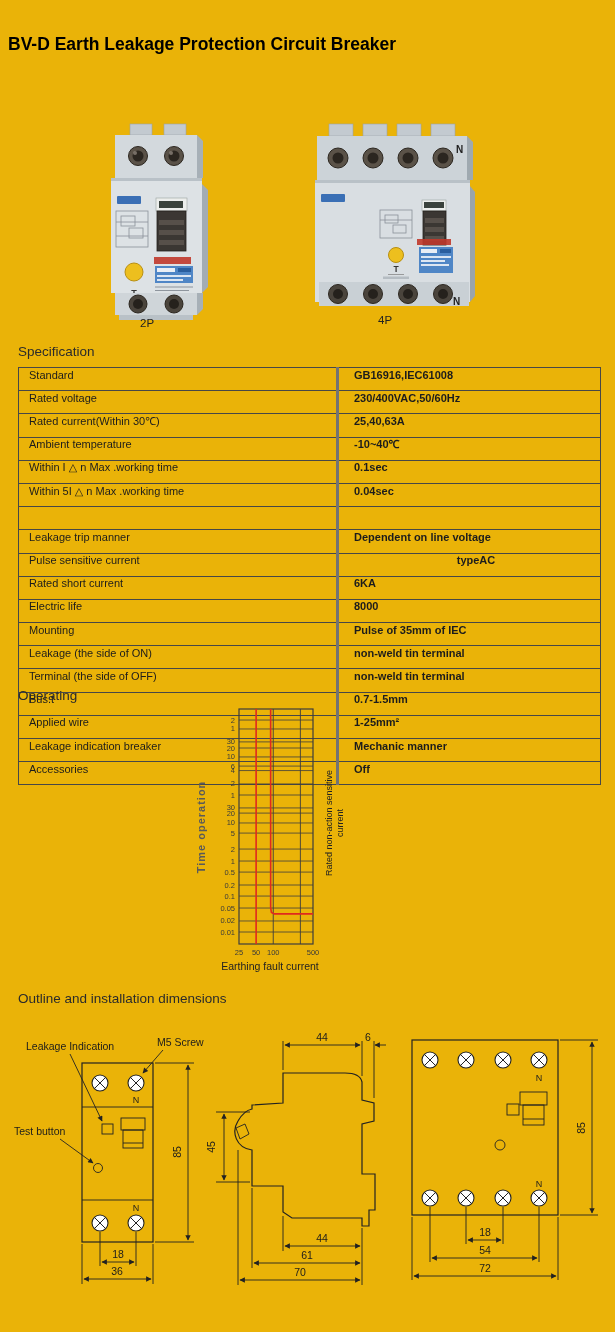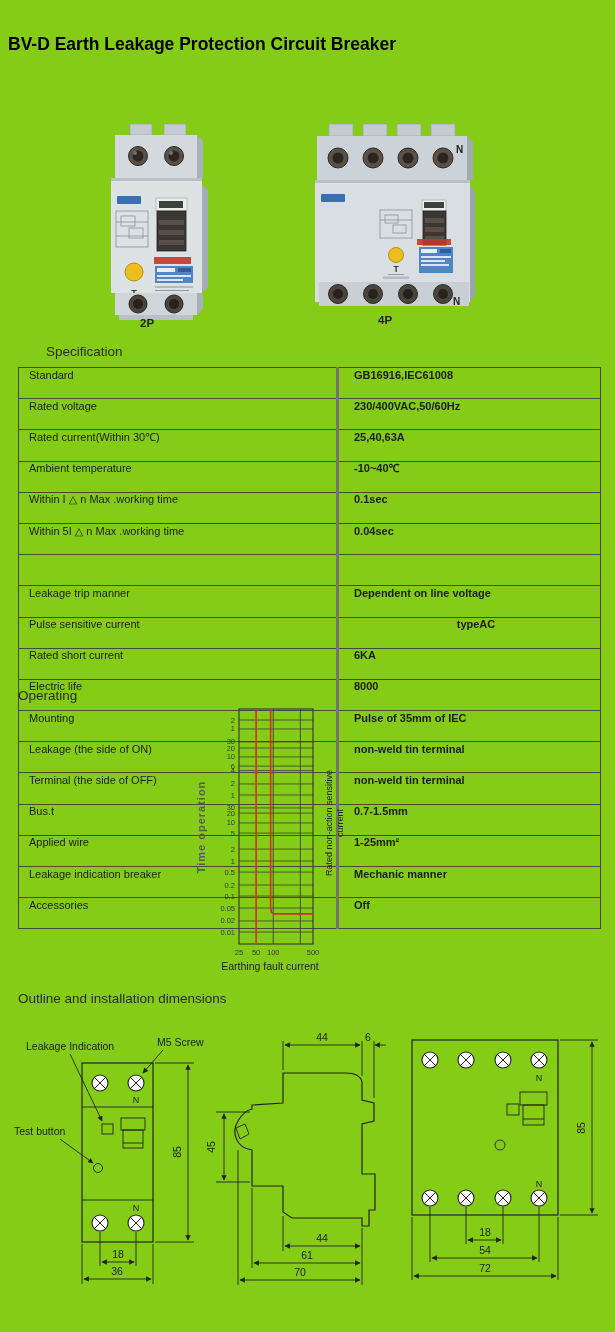--- a/index.html
+++ b/index.html
@@ -1,24 +1,24 @@
 <!DOCTYPE html>
 <html><head>
 <meta charset="utf-8">
 <style>
   html,body{margin:0;padding:0;}
   body{font-family:"Liberation Sans",sans-serif;background:#fff;}
-  .page{position:relative;width:615px;height:1332px;background:#84cc16;overflow:hidden;color:#1f1f1f;}
+  .page{position:relative;width:615px;height:1332px;background:#eab308;overflow:hidden;color:#1f1f1f;}
   .abs{position:absolute;}
   .title{left:8px;top:34px;font-size:17.5px;font-weight:bold;color:#000;letter-spacing:0;}
   .heading{font-size:13.5px;color:#2b2b2b;}
-  .caption{font-size:11.5px;color:#222;font-weight:bold;}
+  .caption{font-size:11.5px;color:#222;}
   .spec-wrap{left:18px;top:367px;width:583px;}
   table.spec{border-collapse:collapse;width:100%;border:1px solid #474747;table-layout:fixed;}
-  table.spec td{border-top:1px solid #474747;font-size:11px;line-height:13px;height:14.2px;color:#1c1c1c;padding:0 2px 16px 10px;white-space:nowrap;overflow:hidden;}
+  table.spec td{border-top:1px solid #474747;font-size:11px;line-height:13px;height:14.2px;color:#1c1c1c;padding:0 2px 8px 10px;white-space:nowrap;overflow:hidden;}
   table.spec td.lbl{width:305px;}
   table.spec td.val{border-left:3px solid #737373;padding-left:15px;font-weight:bold;}
   svg{display:block;}
   svg text{font-family:"Liberation Sans",sans-serif;}
   .dwg-line{stroke:#222;stroke-width:0.9;fill:none;}
   .dwg-body{stroke:#222;stroke-width:1.2;fill:none;}
   .dwg-text{font-size:10.5px;fill:#1c1c1c;}
   .dwg-small{font-size:9px;fill:#1c1c1c;}
 </style>
 </head>
@@ -165,21 +165,21 @@
       </g>
       <g>
         <circle cx="130" cy="174" r="9.5" fill="#4a443c" stroke="#2c2720" stroke-width="1"></circle>
           <circle cx="130" cy="174" r="5" fill="#25211c"></circle>
       </g>
       <text x="140" y="185" font-size="10" font-weight="bold" fill="#222">N</text>
     </g>
   </svg>
   <div class="abs caption" style="left:378px;top:314px;">4P</div>
 
-  <div class="abs heading" style="left:18px;top:344px;margin-left:28px;">Specification</div>
+  <div class="abs heading" style="left:18px;top:344px;">Specification</div>
   <div class="abs spec-wrap">
     <table class="spec">
       <tbody>
           <tr>
       <td class="lbl">Standard</td>
       <td class="val">GB16916,IEC61008</td>
     </tr>
           <tr>
       <td class="lbl">Rated voltage</td>
       <td class="val">230/400VAC,50/60Hz</td>

